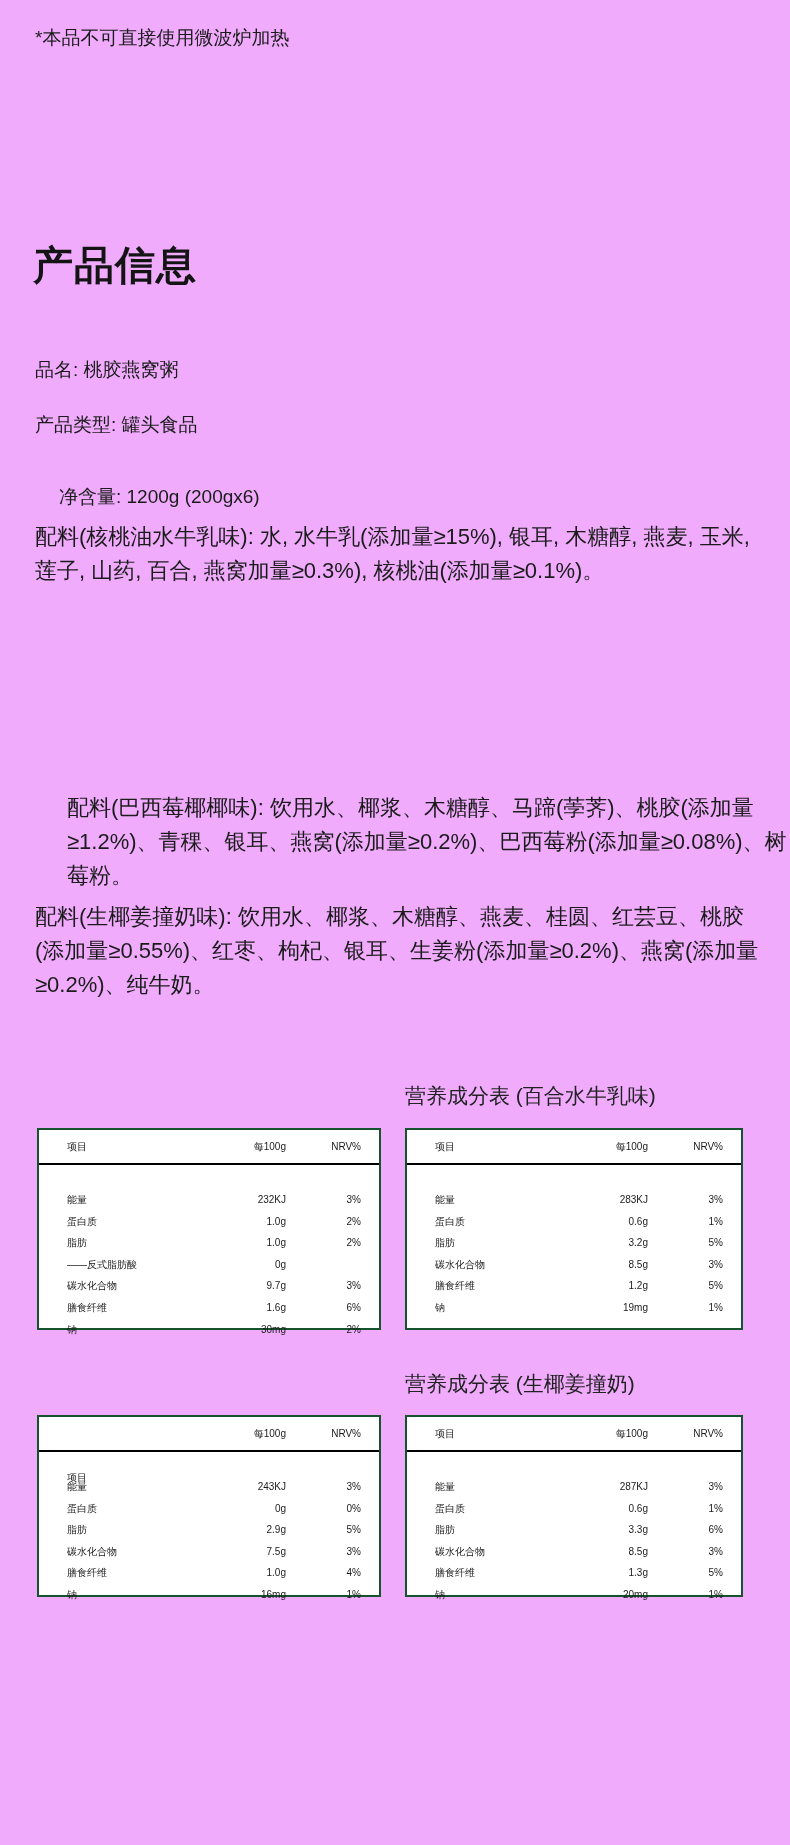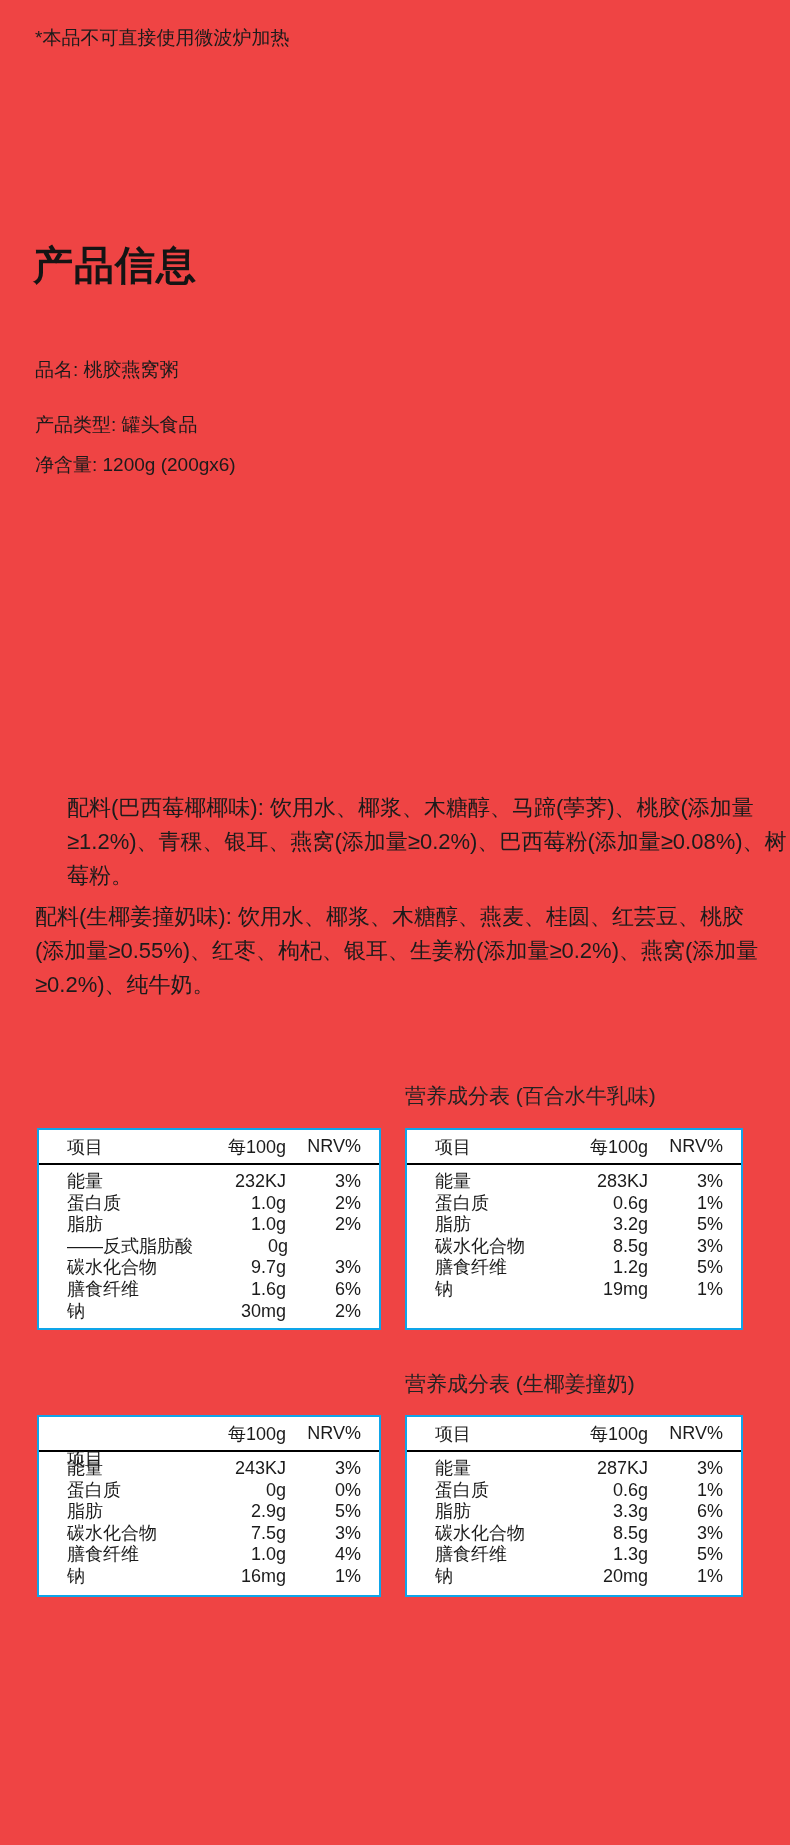--- a/index.html
+++ b/index.html
@@ -1,50 +1,50 @@
 <!DOCTYPE html>
 <html><head>
 <meta charset="utf-8">
 <style>
   html,body { margin:0; padding:0; background:#ffffff; }
   .page {
-    position:relative; width:790px; height:1845px; background:#ef4444;
+    position:relative; width:790px; height:1845px; background:#f0abfc;
     font-family:"Liberation Sans","DejaVu Sans",sans-serif;
     color:#1b1b1b; overflow:hidden;
   }
   .top-note { position:absolute; left:35px; top:25px; font-size:19px; color:#1b1b1b; }
   .page-title { position:absolute; left:33px; top:238px; font-size:40px; font-weight:700; letter-spacing:1px; color:#141414; }
   .field { position:absolute; left:35px; font-size:19px; color:#1b1b1b; }
   .field.f-name { top:357px;text-align:center; }
   .field.f-type { top:412px; }
-  .field.f-net  { top:452px; }
+  .field.f-net  { top:484px;margin-left:24px; }
   .para { position:absolute; left:35px; width:724px; font-size:22px; line-height:34px; color:#1b1b1b; }
   .para.p1 { top:520px; }
   .para.p2 { top:642px; }
   .para.p3 { top:791px;margin-left:32px; }
   .para.p4 { top:900px; }
   .nt-title { position:absolute; font-size:21px; color:#222222; }
   .nt-title.t1 { left:37px;  top:1082px; }
   .nt-title.t2 { left:405px; top:1082px; }
   .nt-title.t3 { left:37px;  top:1370px; }
   .nt-title.t4 { left:405px; top:1370px; }
   .ntable {
-    position:absolute; box-sizing:border-box; border:2px solid #0ea5e9;
-    background:#fff; font-size:18px; color:#1b1b1b;
+    position:absolute; box-sizing:border-box; border:2px solid #14532d;
+    background:#fff; font-size:10px; color:#1b1b1b;
   }
   .ntable.t1 { left:37px;  top:1128px; width:344px; height:202px; }
   .ntable.t2 { left:405px; top:1128px; width:338px; height:202px; }
   .ntable.t3 { left:37px;  top:1415px; width:344px; height:182px; }
   .ntable.t4 { left:405px; top:1415px; width:338px; height:182px; }
   .nt-header {
     box-sizing:border-box; height:35px; border-bottom:2px solid #000;
     display:grid; grid-template-columns:1fr 95px 75px; align-items:center;
     padding:0 18px 0 28px;
   }
-  .nt-body { padding-top:6px; }
+  .nt-body { padding-top:24px; }
   .nt-row {
     display:grid; grid-template-columns:1fr 95px 75px;
     padding:0 18px 0 28px; line-height:21.6px; height:21.6px;
     white-space:nowrap;
   }
   .c-val, .c-nrv, .h-val, .h-nrv { text-align:right; }
   .overlap-cell { position:relative; }
   .overlap-label { position:absolute; left:0; top:-9px; }
   .bottom-note { position:absolute; left:35px; top:1628px; font-size:18px; color:#1b1b1b; }
 </style>
@@ -54,20 +54,21 @@
 <div class="page">
 
   <div class="top-note">*本品不可直接使用微波炉加热</div>
 
   <div class="page-title">产品信息</div>
 
   <div class="field f-name">品名: 桃胶燕窝粥</div>
   <div class="field f-type">产品类型: 罐头食品</div>
   <div class="field f-net">净含量: 1200g (200gx6)</div>
 
+  <div class="para p1">配料(核桃油水牛乳味): 水, 水牛乳(添加量≥15%), 银耳, 木糖醇, 燕麦, 玉米, 莲子, 山药, 百合, 燕窝加量≥0.3%), 核桃油(添加量≥0.1%)。</div>
   <div class="para p3">配料(巴西莓椰椰味): 饮用水、椰浆、木糖醇、马蹄(荸荠)、桃胶(添加量≥1.2%)、青稞、银耳、燕窝(添加量≥0.2%)、巴西莓粉(添加量≥0.08%)、树莓粉。</div>
   <div class="para p4">配料(生椰姜撞奶味): 饮用水、椰浆、木糖醇、燕麦、桂圆、红芸豆、桃胶(添加量≥0.55%)、红枣、枸杞、银耳、生姜粉(添加量≥0.2%)、燕窝(添加量≥0.2%)、纯牛奶。</div>
 
   <div class="ntable t1">
     <div class="nt-header">
       <span class="h-label">项目</span>
       <span class="h-val">每100g</span>
       <span class="h-nrv">NRV%</span>
     </div>
     <div class="nt-body">

